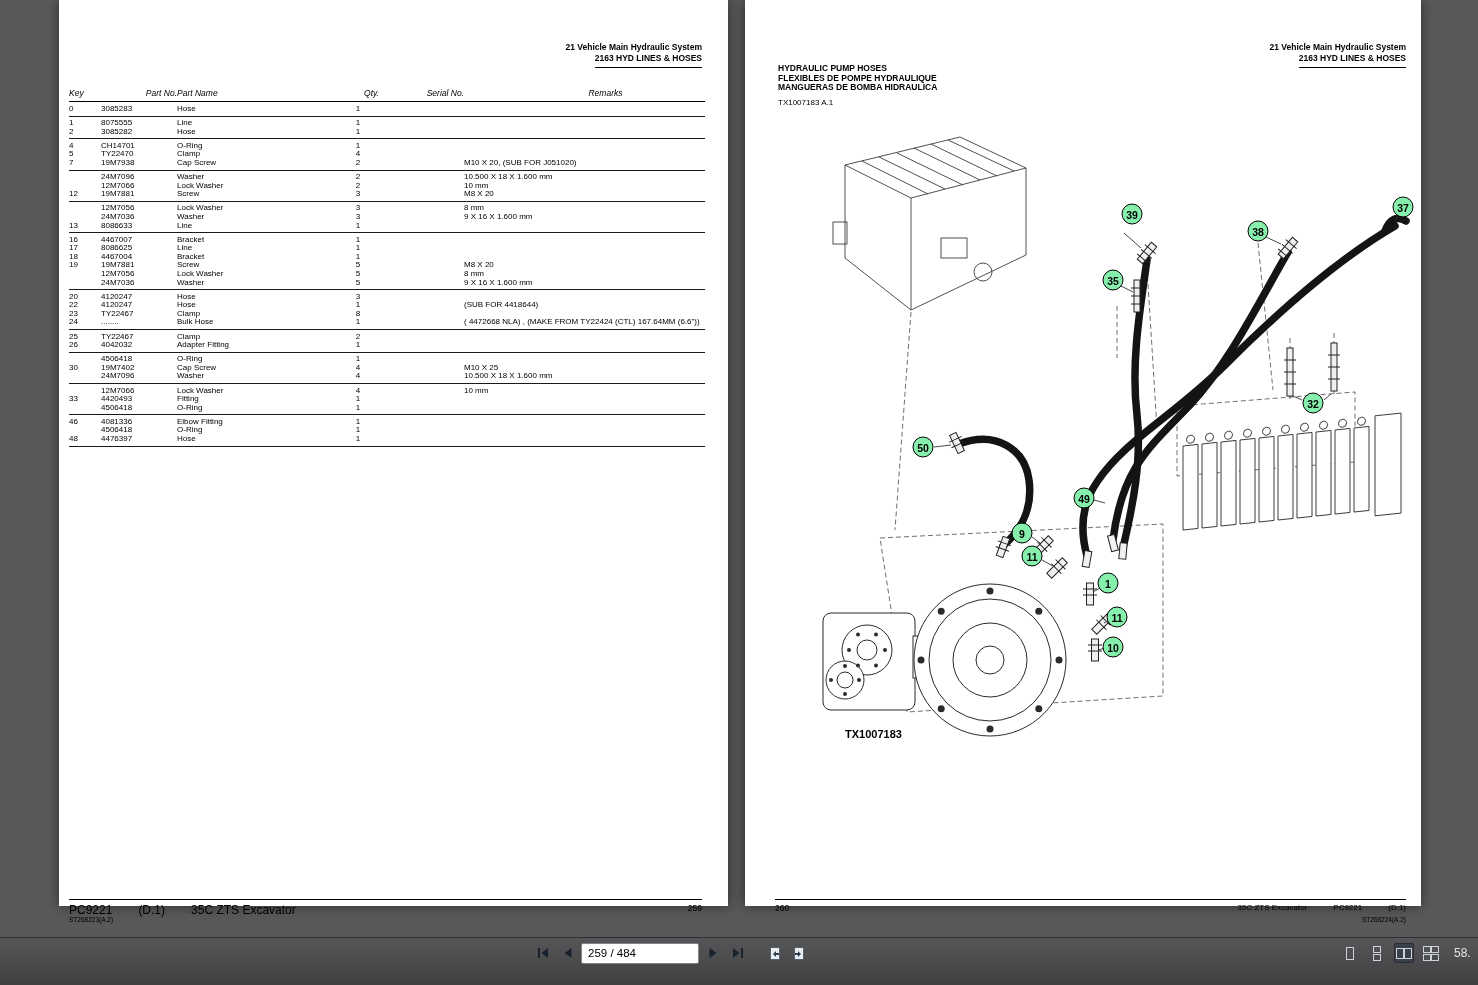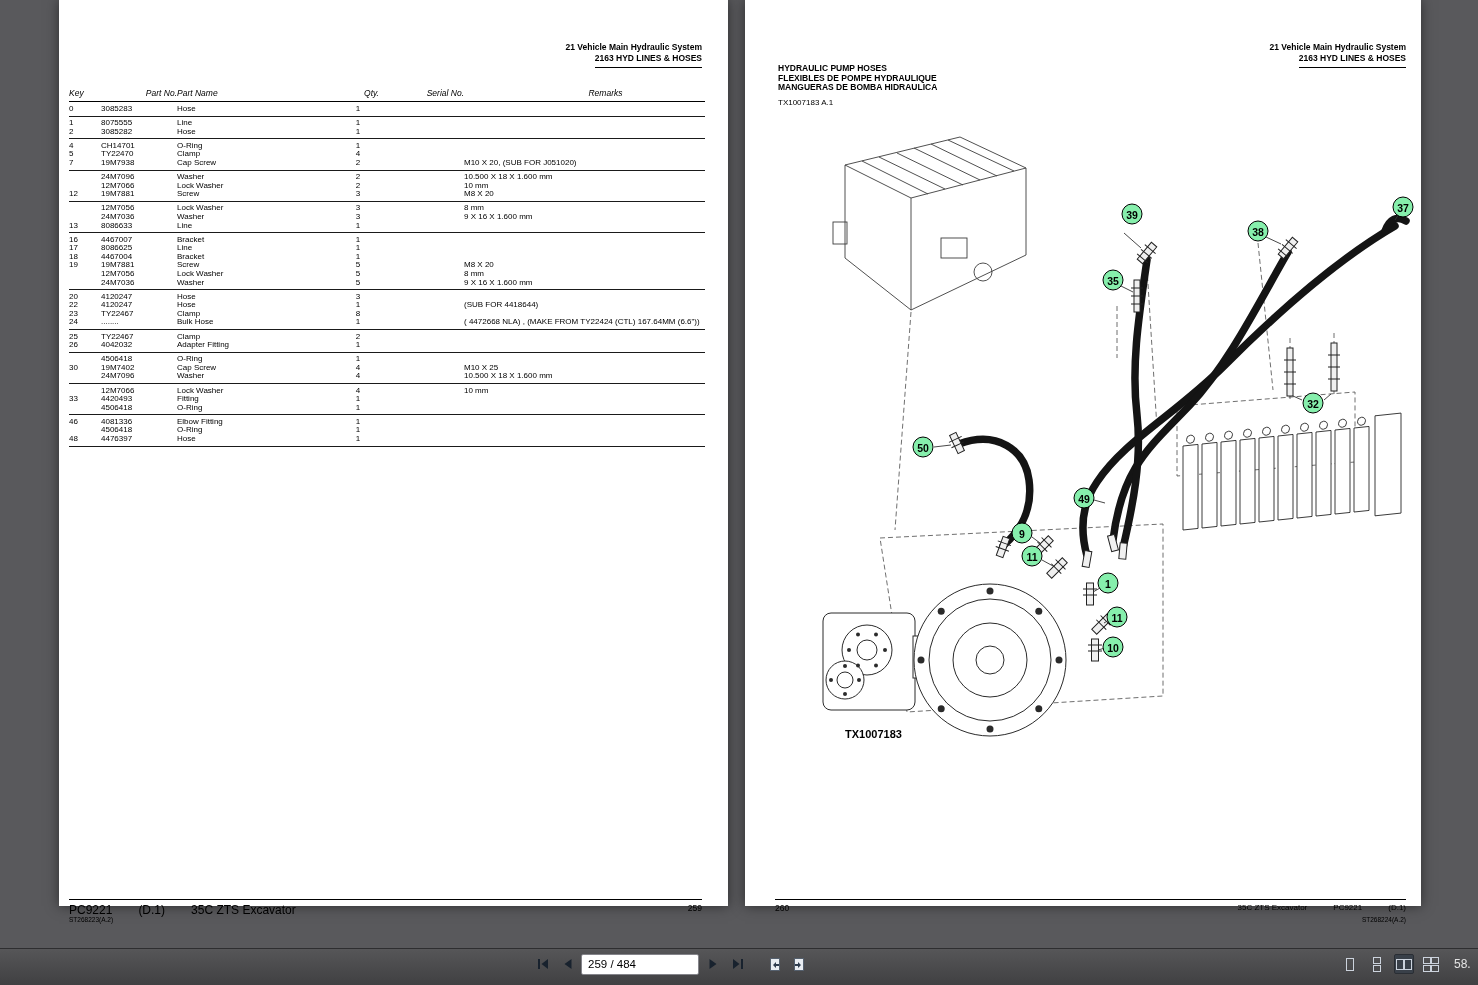--- a/index.html
+++ b/index.html
@@ -49,21 +49,21 @@
   .rtitle{position:absolute;left:33px;top:64px;font-weight:bold;font-size:8.5px;line-height:9.5px}
   .figref{position:absolute;left:33px;top:98px;font-size:8px}
   .figlabel{position:absolute;left:100px;top:728px;font-size:11px;font-weight:bold}
 
   .diagram{position:absolute;left:0;top:110px}
   .callout{position:absolute;width:21px;height:21px;border:1.4px solid #000;border-radius:50%;
            background:#86efac;display:flex;align-items:center;justify-content:center;
            font-size:10.5px;font-weight:bold;transform:translate(-50%,-50%);z-index:3}
 
   
-  .toolbar{position:absolute;left:0;bottom:0;width:1478px;height:37px;
+  .toolbar{position:absolute;left:0;bottom:0;width:1478px;height:48px;
            background:linear-gradient(#565658,#404042);border-top:1px solid #2e2e30}
   .tb-center{position:absolute;left:533px;top:4px;display:flex;align-items:center;gap:4px}
   .tb-right{position:absolute;left:1340px;top:5px;display:flex;align-items:center;gap:7px}
   .tbtn{width:20px;height:22px;display:flex;align-items:center;justify-content:center;
         background:transparent;border:none;cursor:pointer;padding:0}
   .tbtn svg{display:block}
   .pageBox{width:118px;height:21px;background:#fff;border:1px solid #84848a;border-radius:2px;
            display:flex;align-items:center;overflow:hidden}
   .pageBox input{flex:1;border:none;outline:none;font-size:11.5px;padding-left:6px;height:100%;
                  font-family:"Liberation Sans",sans-serif;background:#fff;color:#000}

